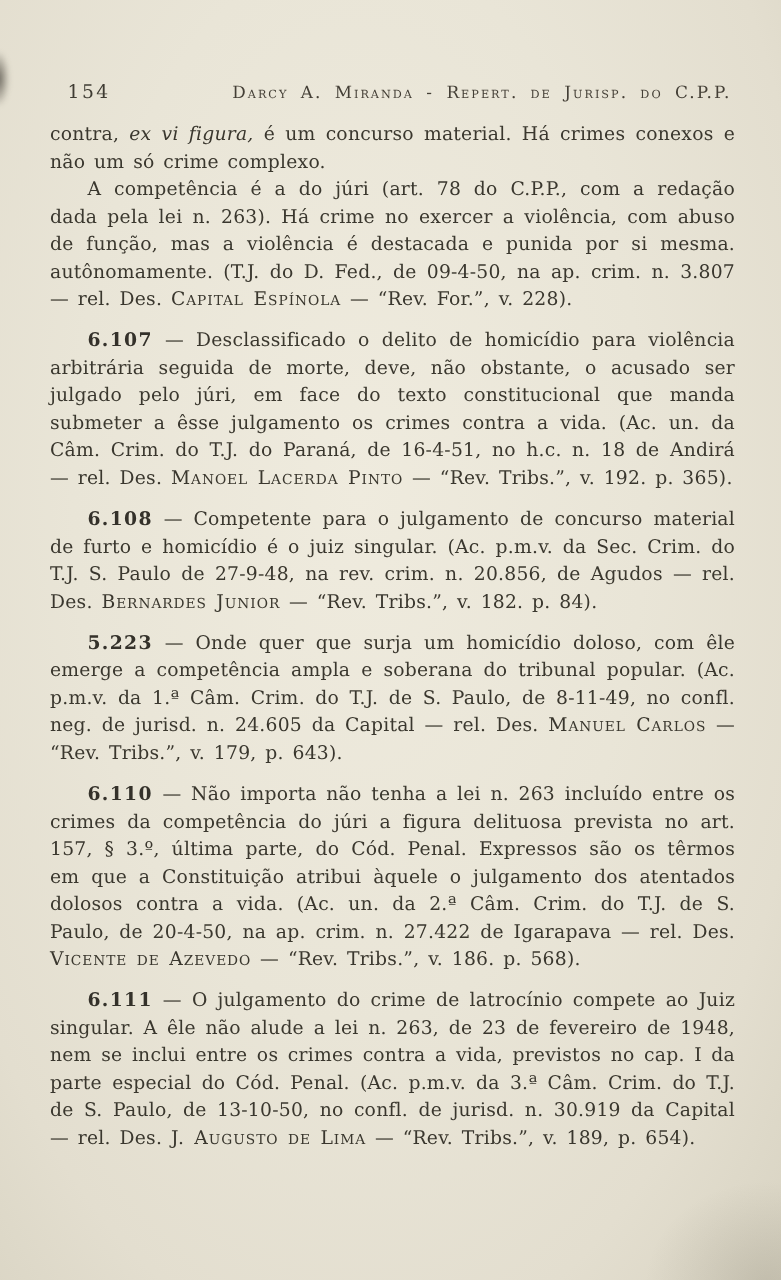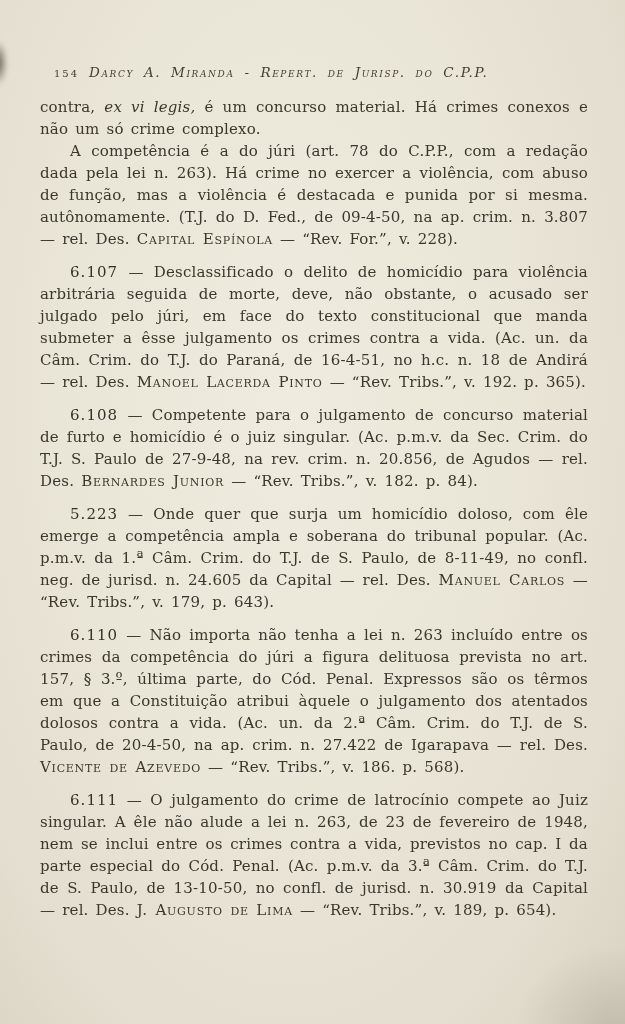--- a/index.html
+++ b/index.html
@@ -28,69 +28,68 @@
     width: 140px; height: 120px;
     background: radial-gradient(ellipse at 70% 70%, rgba(90,85,70,0.18), rgba(90,85,70,0) 70%);
   }
   .running-head {
     position: absolute;
     top: 64px; left: 40px; right: 40px;
     display: flex;
     align-items: baseline;
   }
   .pagenum {
-    font-size: 10px;
+    font-size: 15px;
     letter-spacing: 2px;
     margin-left: 14px;
     color: #3f3c33;
   }
   .title {
     flex: 1;
-    text-align: left;
+    text-align: right;
     font-variant: small-caps;
     font-size: 13.5px;
     letter-spacing: 1.6px;
     word-spacing: 4px;
     color: #443f36;
     padding-left: 10px;
-    font-style: italic;
   }
   .body-text {
     position: absolute;
     top: 96px; left: 40px;
     width: 548px;
     font-size: 15px;
     line-height: 22px;
     text-align: justify;
   }
   .para {
     margin: 0;
     word-spacing: 0.14em;
     letter-spacing: 0.012em;
   }
   .para.indent { text-indent: 30px; }
   .para.spaced { margin-top: 11px; }
-  .b { font-weight: normal; letter-spacing: 0.07em; color: #34312a; }
+  .b { font-weight: bold; letter-spacing: 0.07em; color: #34312a; }
   .i { font-style: italic; }
   .sc { font-variant: small-caps; letter-spacing: 0.05em; }
 </style>
 </head>
 <body>
 
 <div class="page">
   <div class="smudge"></div>
   <div class="corner-shade"></div>
 
   <header class="running-head">
     <span class="pagenum">154</span>
     <span class="title">Darcy A. Miranda - Repert. de Jurisp. do C.P.P.</span>
   </header>
 
   <main class="body-text">
-      <p class="para"><span>contra, </span><span class="i">ex vi legis,</span><span> é um concurso material. Há crimes conexos e não um só crime complexo.</span></p>
+      <p class="para"><span>contra, </span><span class="i">ex vi figura,</span><span> é um concurso material. Há crimes conexos e não um só crime complexo.</span></p>
       <p class="para indent"><span>A competência é a do júri (art. 78 do C.P.P., com a redação dada pela lei n. 263). Há crime no exercer a violência, com abuso de função, mas a violência é destacada e punida por si mesma. autônomamente. (T.J. do D. Fed., de 09-4-50, na ap. crim. n. 3.807 — rel. Des. </span><span class="sc">Capital Espínola</span><span> — “Rev. For.”, v. 228).</span></p>
       <p class="para indent spaced"><span class="b">6.107</span><span> — Desclassificado o delito de homicídio para violência arbitrária seguida de morte, deve, não obstante, o acusado ser julgado pelo júri, em face do texto constitucional que manda submeter a êsse julgamento os crimes contra a vida. (Ac. un. da Câm. Crim. do T.J. do Paraná, de 16-4-51, no h.c. n. 18 de Andirá — rel. Des. </span><span class="sc">Manoel Lacerda Pinto</span><span> — “Rev. Tribs.”, v. 192. p. 365).</span></p>
       <p class="para indent spaced"><span class="b">6.108</span><span> — Competente para o julgamento de concurso material de furto e homicídio é o juiz singular. (Ac. p.m.v. da Sec. Crim. do T.J. S. Paulo de 27-9-48, na rev. crim. n. 20.856, de Agudos — rel. Des. </span><span class="sc">Bernardes Junior</span><span> — “Rev. Tribs.”, v. 182. p. 84).</span></p>
       <p class="para indent spaced"><span class="b">5.223</span><span> — Onde quer que surja um homicídio doloso, com êle emerge a competência ampla e soberana do tribunal popular. (Ac. p.m.v. da 1.ª Câm. Crim. do T.J. de S. Paulo, de 8-11-49, no confl. neg. de jurisd. n. 24.605 da Capital — rel. Des. </span><span class="sc">Manuel Carlos</span><span> — “Rev. Tribs.”, v. 179, p. 643).</span></p>
       <p class="para indent spaced"><span class="b">6.110</span><span> — Não importa não tenha a lei n. 263 incluído entre os crimes da competência do júri a figura delituosa prevista no art. 157, § 3.º, última parte, do Cód. Penal. Expressos são os têrmos em que a Constituição atribui àquele o julgamento dos atentados dolosos contra a vida. (Ac. un. da 2.ª Câm. Crim. do T.J. de S. Paulo, de 20-4-50, na ap. crim. n. 27.422 de Igarapava — rel. Des. </span><span class="sc">Vicente de Azevedo</span><span> — “Rev. Tribs.”, v. 186. p. 568).</span></p>
       <p class="para indent spaced"><span class="b">6.111</span><span> — O julgamento do crime de latrocínio compete ao Juiz singular. A êle não alude a lei n. 263, de 23 de fevereiro de 1948, nem se inclui entre os crimes contra a vida, previstos no cap. I da parte especial do Cód. Penal. (Ac. p.m.v. da 3.ª Câm. Crim. do T.J. de S. Paulo, de 13-10-50, no confl. de jurisd. n. 30.919 da Capital — rel. Des. </span><span class="sc">J. Augusto de Lima</span><span> — “Rev. Tribs.”, v. 189, p. 654).</span></p>
     </main>
 </div>
 
 </body></html>

